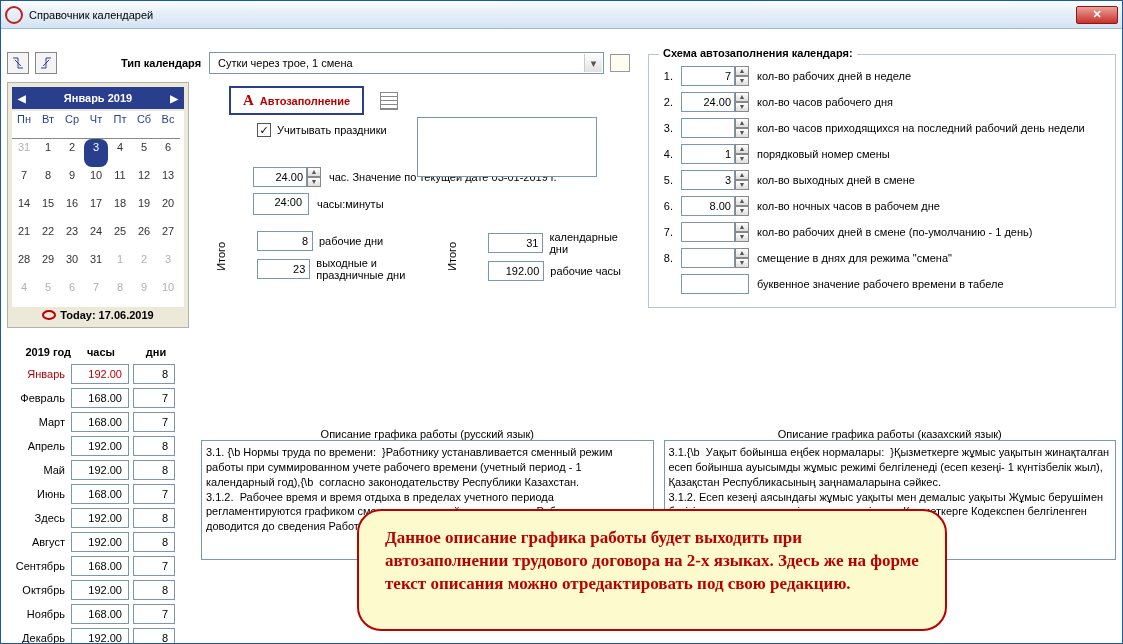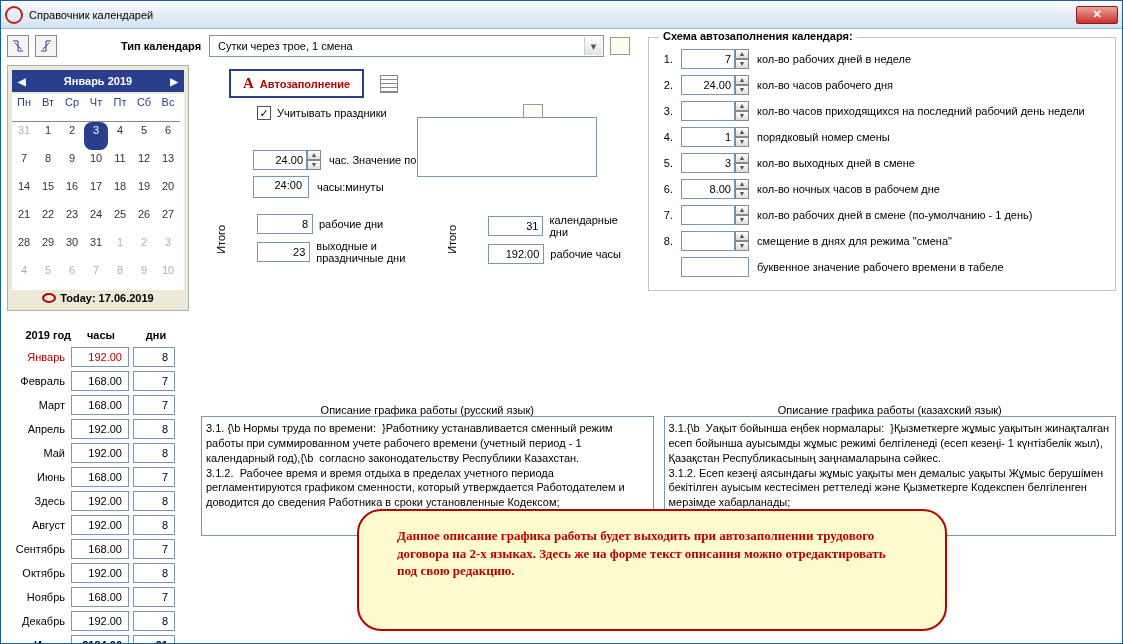--- a/index.html
+++ b/index.html
@@ -57,29 +57,29 @@
   .spin-btns { width: 14px; height: 20px; display: flex; flex-direction: column; }
   .spin-btns div { flex:1; border:1px solid #888; background: linear-gradient(#fff,#ddd); font-size: 7px; text-align: center; line-height: 8px; color:#555; }
   .val-row { display: flex; align-items: center; gap: 8px; margin-left: 52px; margin-top: 28px; }
   .totals-block { display: flex; gap: 30px; margin-left: 14px; margin-top: 16px; align-items: center; }
   .tot-col { display: flex; flex-direction: column; gap: 6px; }
   .tot-row { display: flex; align-items: center; gap: 6px; }
   .tot-row .num { width: 56px; height: 20px; border: 1px solid #7a96b0; background: #fff; text-align: right; padding-right: 4px; line-height: 18px; }
   .vlabel { writing-mode: vertical-rl; transform: rotate(180deg); text-align: center; }
   .desc-header { text-align: center; margin-top: 8px; }
   .desc-box { border: 1px solid #7a96b0; background: #fff; padding: 4px; height: 120px; overflow: hidden; line-height: 1.35; }
-  .desc-split { display: flex; gap: 10px; margin-top: 1px; }
+  .desc-split { display: flex; gap: 10px; margin-top: 8px; }
   .desc-split > div { flex: 1; display: flex; flex-direction: column; }
-  .callout { position: absolute; left: 356px; top: 508px; width: 590px; height: 122px; background: #fdfbce; border: 2px solid #b00; border-radius: 24px; padding: 16px 38px; color: #b00; font-family: 'Times New Roman', serif; font-size: 13px; font-weight: bold; line-height: 1.35; }
+  .callout { position: absolute; left: 356px; top: 508px; width: 590px; height: 122px; background: #fdfbce; border: 2px solid #b00; border-radius: 24px; padding: 16px 26px; color: #b00; font-family: 'Times New Roman', serif; font-size: 17px; font-weight: bold; line-height: 1.35; }
   .right-col { width: 468px; display: flex; flex-direction: column; }
   .fieldset { border: 1px solid #bac5d0; padding: 8px 10px 10px; position: relative; margin-top: 2px; }
   .fieldset .legend { position: absolute; top: -8px; left: 10px; background: #fff; padding: 0 4px; font-weight: bold; }
   .scheme-row { display: flex; align-items: center; gap: 8px; height: 26px; }
   .scheme-row .n { width: 14px; text-align: right; }
-  .container-pos { position: relative; }
+  .container-pos { position: relative; gap: 17px; }
   .mid-upper { position: relative; height: 360px; }
   .combo-wrap { display:flex; align-items:center; gap:6px; }
   .tot-lbl { max-width:100px; line-height:1.1; }
 </style>
 </head>
 <body>
 
 <div class="window container-pos">
   <div class="titlebar">
     <div class="icon"></div>

